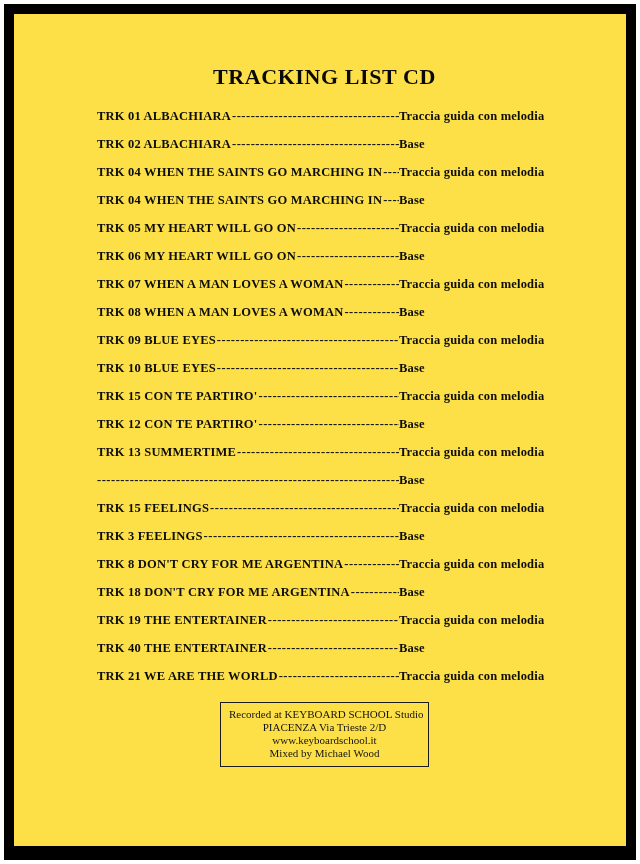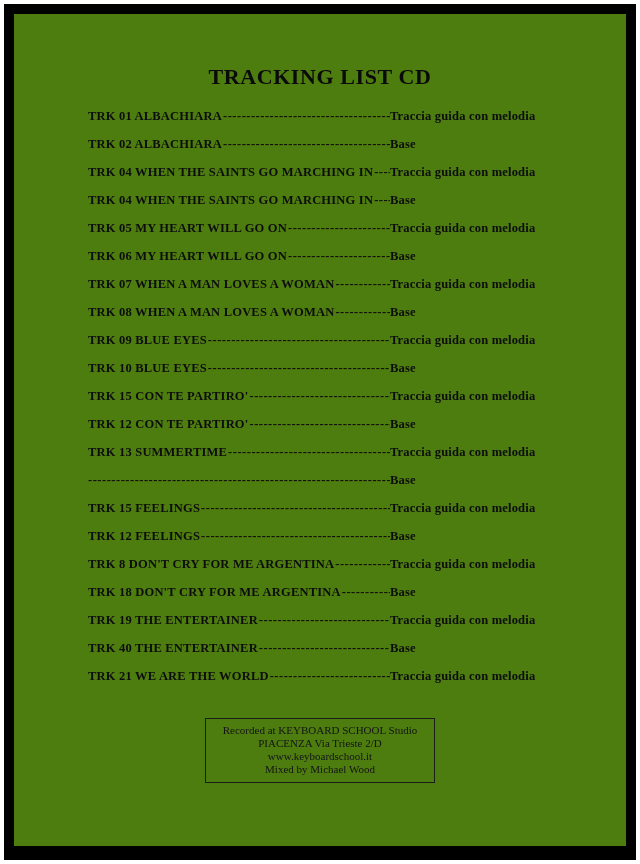--- a/index.html
+++ b/index.html
@@ -17,25 +17,26 @@
   .frame {
     box-sizing: border-box;
     margin: 4px;
     width: 632px;
     height: 856px;
     background: #000000;
     padding: 10px 10px 14px 10px;
   }
   .page {
     box-sizing: border-box;
-    background: #4d7c0f;
+    background: #fde047;
     width: 100%;
     height: 100%;
     position: relative;
     overflow: hidden;
+    padding-left: 9px;
   }
   .doc-title {
     margin: 50px 0 10px 0;
     text-align: center;
     font-size: 22px;
     font-weight: 700;
     letter-spacing: 0.6px;
     color: #0a0a0a;
   }
   .tracks {
@@ -66,22 +67,22 @@
   }
   .t-type {
     flex: 0 0 150px;
     width: 150px;
     text-align: left;
     overflow: visible;
     white-space: nowrap;
   }
   .credits-box {
     box-sizing: border-box;
-    width: 230px;
-    margin: 28px auto 0 auto;
+    width: 209px;
+    margin: 12px auto 0 auto;
     border: 1px solid #1c1c1c;
     padding: 5px 8px 6px 8px;
     text-align: center;
     font-size: 11px;
     line-height: 13px;
     font-weight: 400;
     color: #141414;
   }
   .credit-line {
     white-space: nowrap;
@@ -179,21 +180,21 @@
     <span class="t-type">Base</span>
   </div>
 
   <div class="track-row">
     <span class="t-label">TRK 15 FEELINGS </span>
     <span class="t-leader">------------------------------------------------------------------------------------------------------------------------------------------------------</span>
     <span class="t-type">Traccia guida con melodia</span>
   </div>
 
   <div class="track-row">
-    <span class="t-label">TRK 12 FEELINGS </span>
+    <span class="t-label">TRK 3 FEELINGS </span>
     <span class="t-leader">------------------------------------------------------------------------------------------------------------------------------------------------------</span>
     <span class="t-type">Base</span>
   </div>
 
   <div class="track-row">
     <span class="t-label">TRK 8 DON'T CRY FOR ME ARGENTINA</span>
     <span class="t-leader">------------------------------------------------------------------------------------------------------------------------------------------------------</span>
     <span class="t-type">Traccia guida con melodia</span>
   </div>
 

